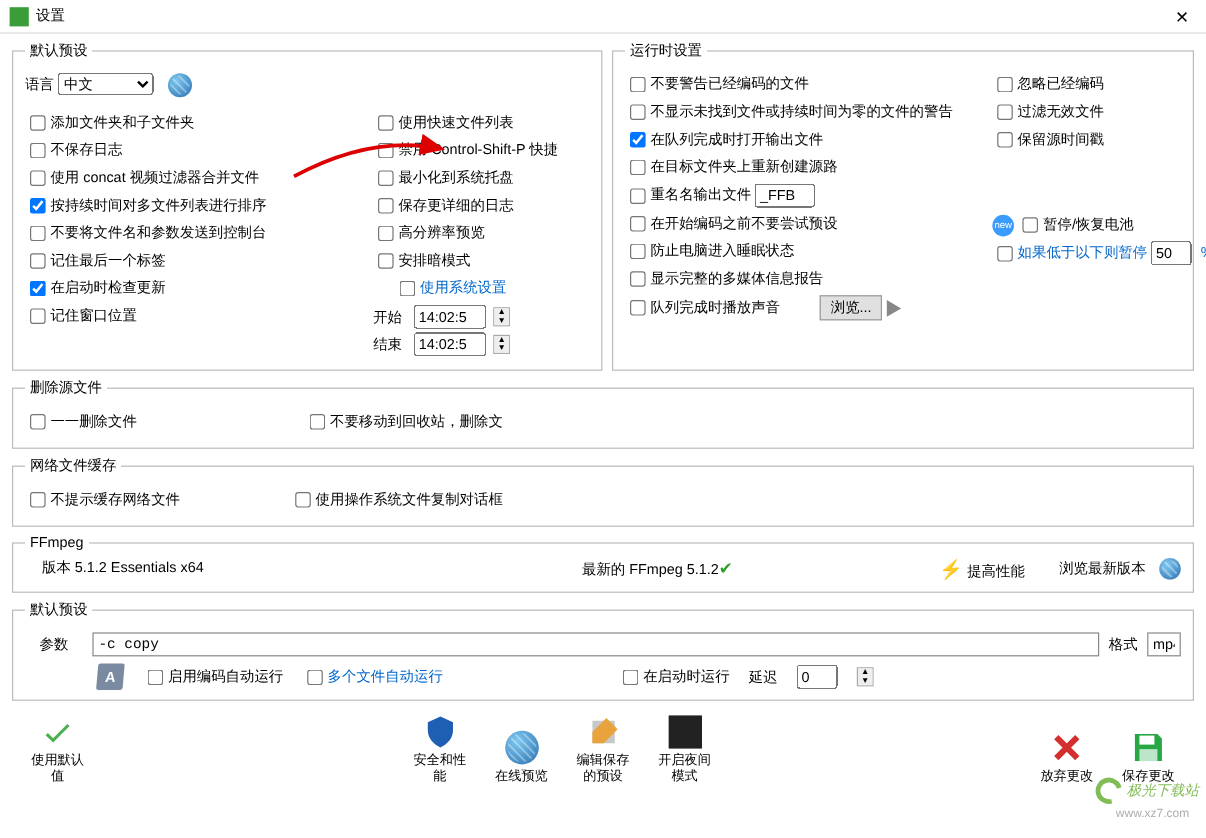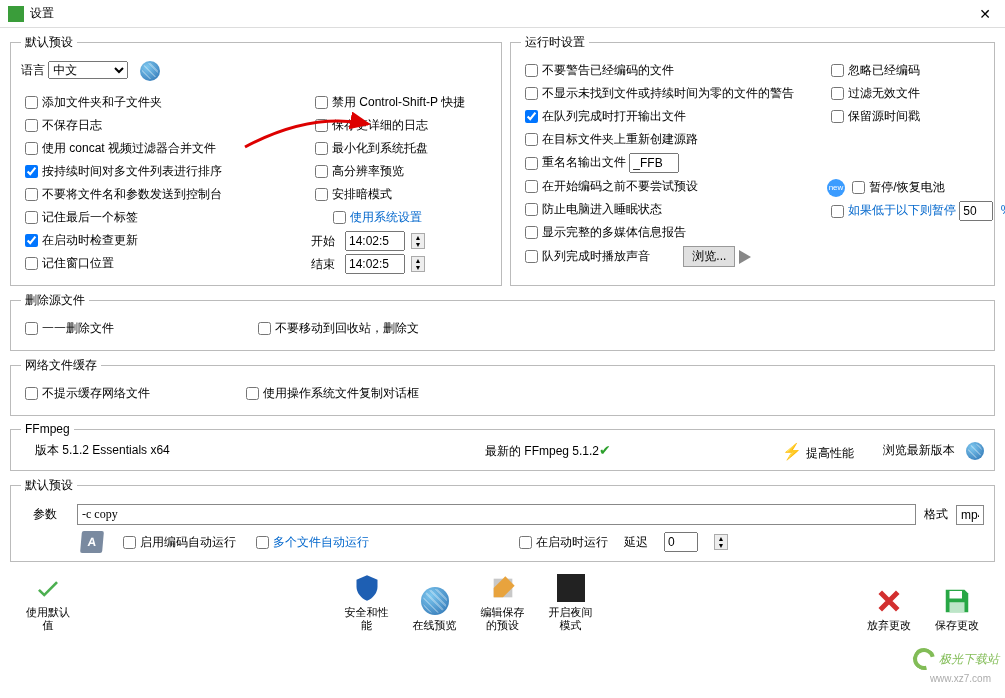--- a/index.html
+++ b/index.html
@@ -31,21 +31,21 @@
 .blue-link { color: #0066cc; }
 .small-input { width: 50px; }
 .browse-btn { background:#e0e0e0; border:1px solid #999; padding:1px 8px; }
 .play-tri { display:inline-block; width:0; height:0; border-left:12px solid #888; border-top:7px solid transparent; border-bottom:7px solid transparent; vertical-align:middle; margin-left:4px;}
 .new-badge { display:inline-block; width:18px; height:18px; border-radius:50%; background:#3b9cff; color:#fff; font-size:8px; line-height:18px; text-align:center; vertical-align:middle;}
 .ffmpeg-row { display:flex; align-items:flex-start; }
 .ffmpeg-row > div { }
 .green-check { color:#2ca02c; font-size:14px; }
 .bolt { color:#f5a623; font-size:16px; }
 .param-row { display:flex; align-items:center; gap:8px; margin:4px 0;}
-.param-row input.big { flex:1; border:1px solid #888; padding:2px 4px; font-family: Liberation Serif, serif;}
+.param-row input.big { flex:1; border:1px solid #888; padding:2px 4px; font-family: Liberation Mono, monospace;}
 .param-row input.fmt { width:28px; border:1px solid #888; padding:2px 4px;}
 .auto-row { display:flex; align-items:center; gap:16px; margin-top:6px; padding-left:60px;}
 .a-icon { width:22px; height:22px; background:#7a8aa0; color:#fff; display:flex; align-items:center; justify-content:center; font-weight:bold; border-radius:2px; transform: skewX(-5deg);}
 .btnbar { display:flex; align-items:flex-end; padding:4px 14px; gap:20px; }
 .btnbar .spacer { flex:1; }
 .ibtn { display:flex; flex-direction:column; align-items:center; width:48px; text-align:center; cursor:pointer; gap:2px; }
 .ibtn .ico { width:32px; height:32px; display:flex; align-items:center; justify-content:center; }
 .ibtn .lbl { font-size:11px; line-height:13px; }
 .arrow { position:absolute; left:240px; top:64px; width:140px; height:60px; pointer-events:none; }
 .watermark { position:absolute; right:6px; bottom:28px; color:#6db13a; font-size:14px; opacity:.85; font-style:italic;}
@@ -87,23 +87,24 @@
           <label class="chk"><input type="checkbox" style=""><span>添加文件夹和子文件夹</span></label>
           <label class="chk"><input type="checkbox" style=""><span>不保存日志</span></label>
           <label class="chk"><input type="checkbox" style=""><span>使用 concat 视频过滤器合并文件</span></label>
           <label class="chk"><input type="checkbox" checked="" style=""><span>按持续时间对多文件列表进行排序</span></label>
           <label class="chk"><input type="checkbox" style=""><span>不要将文件名和参数发送到控制台</span></label>
           <label class="chk"><input type="checkbox" style=""><span>记住最后一个标签</span></label>
           <label class="chk"><input type="checkbox" checked="" style=""><span>在启动时检查更新</span></label>
           <label class="chk"><input type="checkbox" style=""><span>记住窗口位置</span></label>
         </div>
         <div class="col gen-mid">
+          <label class="chk"><input type="checkbox" style=""><span>使用快速文件列表</span></label>
           <label class="chk"><input type="checkbox" style=""><span>禁用 Control-Shift-P 快捷</span></label>
+          <label class="chk"><input type="checkbox" style=""><span>最小化到系统托盘</span></label>
           <label class="chk"><input type="checkbox" style=""><span>保存更详细的日志</span></label>
-          <label class="chk"><input type="checkbox" style=""><span>最小化到系统托盘</span></label>
           <label class="chk"><input type="checkbox" style=""><span>高分辨率预览</span></label>
           <label class="chk"><input type="checkbox" style=""><span>安排暗模式</span></label>
           <label class="chk blue-link" style="padding-left:18px;"><input type="checkbox" style=""><span>使用系统设置</span></label>
           <div class="time-row">
               <span style="width:28px;">开始</span>
               <input value="14:02:5" style="">
               <span class="stepper">
                 <span>▲</span>
                 <span>▼</span>
               </span>

